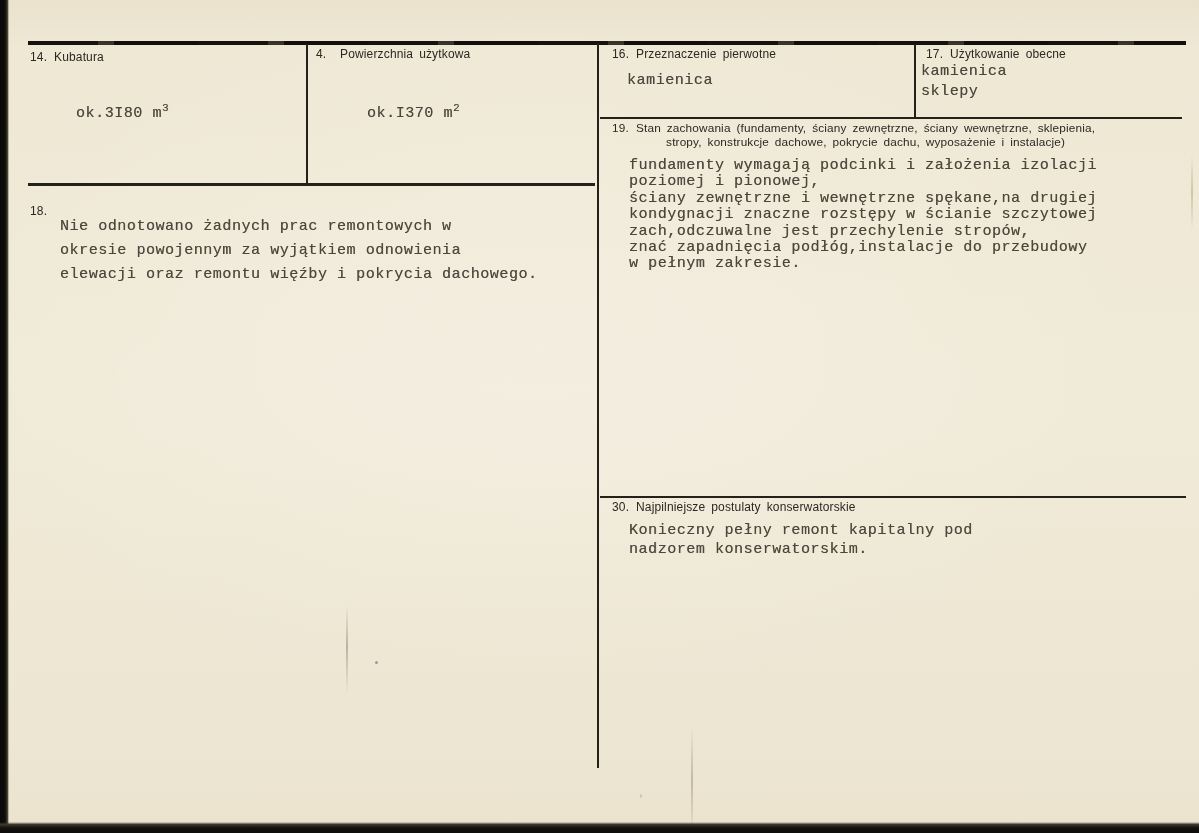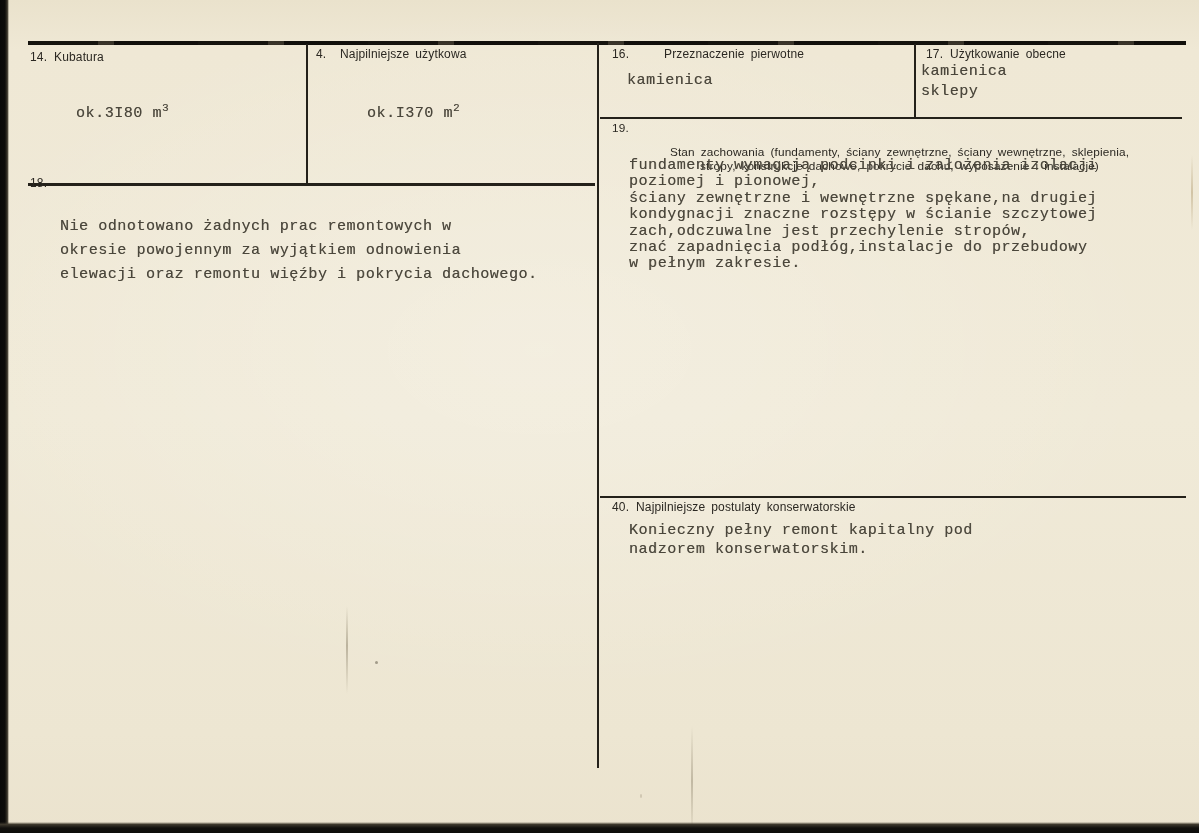--- a/index.html
+++ b/index.html
@@ -22,21 +22,21 @@
   .rule-top{
     background:
       repeating-linear-gradient(90deg, rgba(20,18,13,0.95) 0 70px, rgba(60,54,43,0.85) 70px 86px, rgba(16,14,10,0.95) 86px 170px),
       linear-gradient(180deg,#2a2619 0%,#15130d 35%,#5a5342 52%,#1a1712 72%,#2e2a20 100%);
   }
   
   .lbl{position:absolute;display:flex;color:#2b2822;font-size:12px;line-height:14px;
     letter-spacing:0.15px;word-spacing:2.5px;}
   .lbl .num{flex:0 0 24px;}
   .lbl .txt{white-space:pre-line;text-align:center;}
-  .lbl-small{font-size:11.8px;flex-direction:column;}
+  .lbl-small{font-size:11.8px;}
   
   .tw{position:absolute;font-family:"Liberation Mono","DejaVu Sans Mono",monospace;
     font-size:15px;line-height:17px;color:#4a463b;letter-spacing:0.55px;white-space:pre-line;
     text-shadow:0.3px 0.3px 0.5px rgba(74,70,59,0.55);}
   .tw sup{font-size:11px;letter-spacing:0;line-height:0;}
   
   .speck{position:absolute;border-radius:50%;}
   .crease{position:absolute;}
 </style>
 </head>
@@ -55,61 +55,61 @@
   <div class="lbl" style="left:30px;top:50px;width:260px;">
     <span class="num">14.</span>
     <span class="txt">Kubatura</span>
   </div>
   <div class="tw" style="left:76px;top:88px;">
     <span>ok.3I80 m</span><sup>3</sup>
   </div>
 
   <div class="lbl" style="left:316px;top:47px;width:270px;">
     <span class="num">4.</span>
-    <span class="txt">Najpilniejsze użytkowa</span>
+    <span class="txt">Powierzchnia użytkowa</span>
   </div>
   <div class="tw" style="left:367px;top:88px;">
     <span>ok.I370 m</span><sup>2</sup>
   </div>
 
-  <div class="lbl" style="left:612px;top:47px;width:290px;gap:28px;">
+  <div class="lbl" style="left:612px;top:47px;width:290px;">
     <span class="num">16.</span>
     <span class="txt">Przeznaczenie pierwotne</span>
   </div>
   <div class="tw" style="left:627px;top:72px;">kamienica</div>
 
   <div class="lbl" style="left:926px;top:47px;width:260px;">
     <span class="num">17.</span>
     <span class="txt">Użytkowanie obecne</span>
   </div>
   <div class="tw" style="left:921px;top:62px;line-height:20px;">kamienica
 sklepy</div>
 
-  <div class="lbl" style="left:30px;top:176px;width:560px;">
+  <div class="lbl" style="left:30px;top:204px;width:560px;">
     <span class="num">18.</span>
   </div>
   <div class="tw" style="left:60px;top:215px;line-height:24px;">Nie odnotowano żadnych prac remontowych w
 okresie powojennym za wyjątkiem odnowienia
 elewacji oraz remontu więźby i pokrycia dachowego.</div>
 
   <div class="lbl lbl-small" style="left:612px;top:121px;width:575px;">
     <span class="num">19.</span>
     <span class="txt">Stan zachowania (fundamenty, ściany zewnętrzne, ściany wewnętrzne, sklepienia,
 stropy, konstrukcje dachowe, pokrycie dachu, wyposażenie i instalacje)</span>
   </div>
   <div class="tw" style="left:629px;top:158px;line-height:16.4px;font-family:Liberation Mono, monospace;">fundamenty wymagają podcinki i założenia izolacji
 poziomej i pionowej,
 ściany zewnętrzne i wewnętrzne spękane,na drugiej
 kondygnacji znaczne rozstępy w ścianie szczytowej
 zach,odczuwalne jest przechylenie stropów,
 znać zapadnięcia podłóg,instalacje do przebudowy
 w pełnym zakresie.</div>
 
   <div class="lbl" style="left:612px;top:500px;width:560px;">
-    <span class="num">40.</span>
+    <span class="num">30.</span>
     <span class="txt">Najpilniejsze postulaty konserwatorskie</span>
   </div>
   <div class="tw" style="left:629px;top:522px;line-height:18.5px;">Konieczny pełny remont kapitalny pod
 nadzorem konserwatorskim.</div>
 
   <div class="speck" style="left:375px;top:661px;width:3px;height:3px;background:rgba(100,92,76,0.55);"></div>
   <div class="speck" style="left:640px;top:794px;width:2px;height:4px;background:rgba(160,150,128,0.4);"></div>
   <div class="crease" style="left:346px;top:606px;width:2px;height:88px;background:linear-gradient(180deg,rgba(150,140,115,0),rgba(138,128,104,0.5) 45%,rgba(150,140,115,0));"></div>
   <div class="crease" style="left:691px;top:726px;width:2px;height:100px;background:linear-gradient(180deg,rgba(150,140,115,0),rgba(142,132,108,0.45) 55%,rgba(150,140,115,0.1));"></div>
   <div class="crease" style="left:1191px;top:155px;width:2px;height:75px;background:linear-gradient(180deg,rgba(190,170,130,0),rgba(185,165,125,0.55) 50%,rgba(190,170,130,0));"></div>

